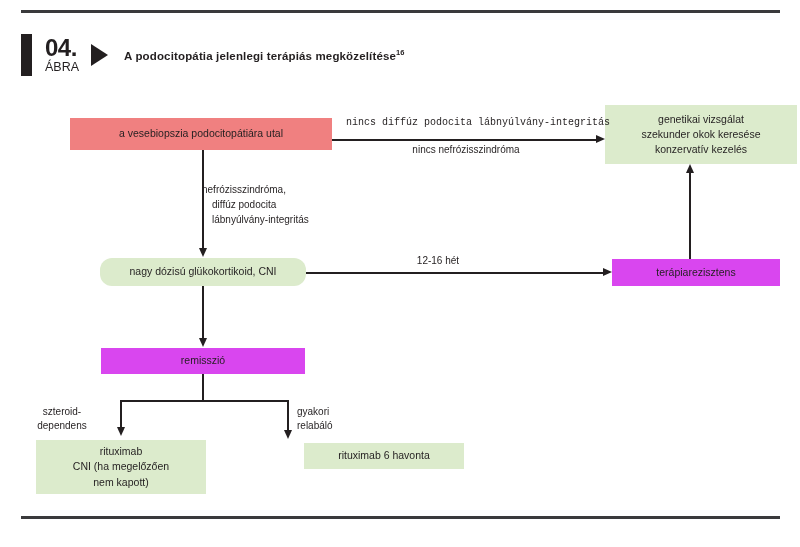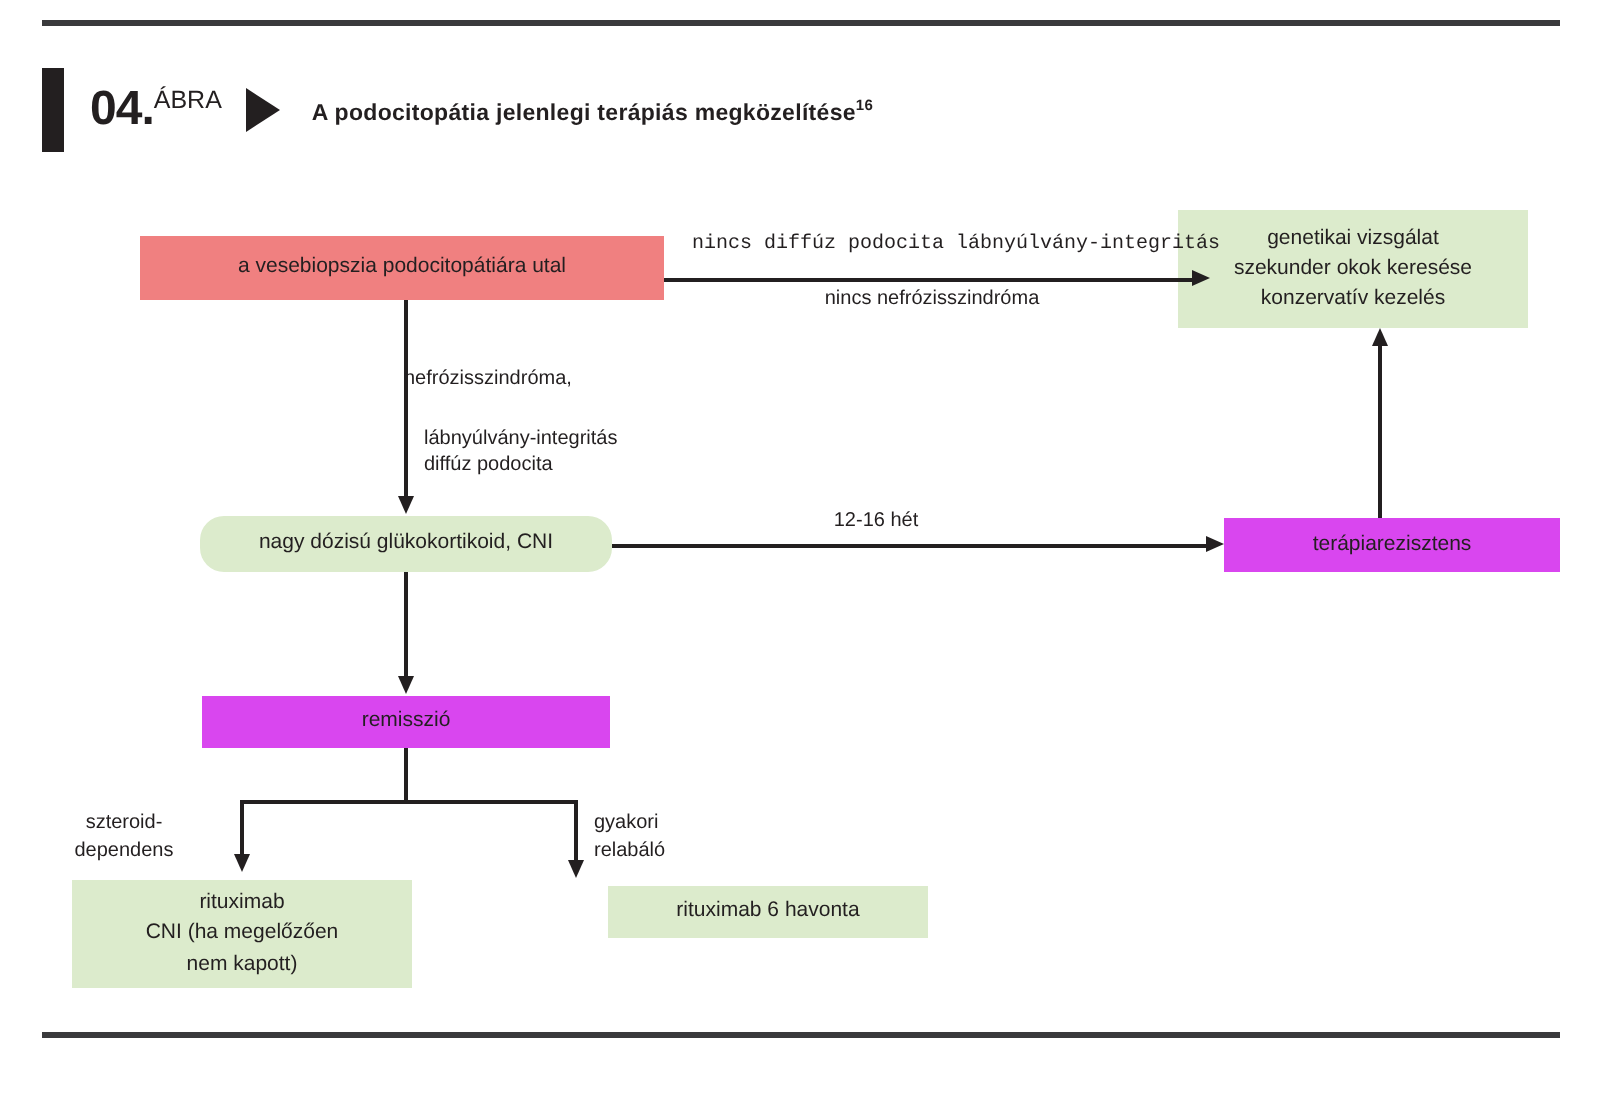--- a/index.html
+++ b/index.html
@@ -42,21 +42,21 @@
     align-items: center;
   }
   .fig-bar {
     width: 11px;
     height: 42px;
     background: #231f20;
     margin-right: 13px;
   }
   .fig-num {
     display: flex;
-    flex-direction: row;
+    flex-direction: column;
     justify-content: center;
     line-height: 1;
     margin-right: 12px;
   }
   .fig-num .num {
     font-size: 24px;
     font-weight: bold;
     letter-spacing: -0.5px;
     color: #231f20;
   }
@@ -159,21 +159,21 @@
       <span class="abra">ÁBRA</span>
     </div>
     <div class="fig-tri"></div>
     <div class="fig-title"><span>A podocitopátia  jelenlegi terápiás megközelítése</span><sup>16</sup></div>
   </div>
 
   <div class="box red" style="left:70px; top:118px; width:262px; height:32px;">
     <span>a vesebiopszia podocitopátiára utal</span>
   </div>
 
-  <div class="box green" style="left:589px; top:105px; width:175px; height:59px; flex-direction:column;">
+  <div class="box green" style="left:605px; top:105px; width:192px; height:59px; flex-direction:column;">
     <span>genetikai vizsgálat</span>
     <span>szekunder okok keresése</span>
     <span>konzervatív kezelés</span>
   </div>
 
   <div class="box green" style="left:100px; top:258px; width:206px; height:28px;border-radius:12px;">
     <span>nagy dózisú glükokortikoid, CNI</span>
   </div>
 
   <div class="box blue" style="left:612px; top:259px; width:168px; height:27px;">
@@ -195,21 +195,21 @@
   </div>
 
   <div class="ln h" style="left:332px; top:139px; width:264px;"></div>
   <div class="arrow right" style="left:596px; top:134.5px;"></div>
   <div class="elabel center" style="left:346px; top:116px; width:240px;font-family:Liberation Mono, monospace;"><span>nincs diffúz podocita lábnyúlvány-integritás</span></div>
   <div class="elabel center" style="left:346px; top:143px; width:240px;"><span>nincs nefrózisszindróma</span></div>
 
   <div class="ln v" style="left:202px; top:150px; width:1.6px; height:99px;"></div>
   <div class="arrow down" style="left:198.5px; top:248px;"></div>
   <div class="elabel left" style="left:202px; top:183px; width:180px;"><span>nefrózisszindróma,</span></div>
-  <div class="elabel left" style="left:212px; top:198px; width:180px;margin-top:28px;"><span>diffúz podocita</span></div>
+  <div class="elabel left" style="left:212px; top:198px; width:180px;"><span>diffúz podocita</span></div>
   <div class="elabel left" style="left:212px; top:213px; width:190px;"><span>lábnyúlvány-integritás</span></div>
 
   <div class="ln h" style="left:306px; top:272px; width:297px;"></div>
   <div class="arrow right" style="left:603px; top:267.5px;"></div>
   <div class="elabel center" style="left:378px; top:254px; width:120px;"><span>12-16 hét</span></div>
 
   <div class="ln v" style="left:689px; top:172px; width:1.6px; height:87px;"></div>
   <div class="arrow up" style="left:685.5px; top:164px;"></div>
 
   <div class="ln v" style="left:202px; top:286px; width:1.6px; height:52px;"></div>

